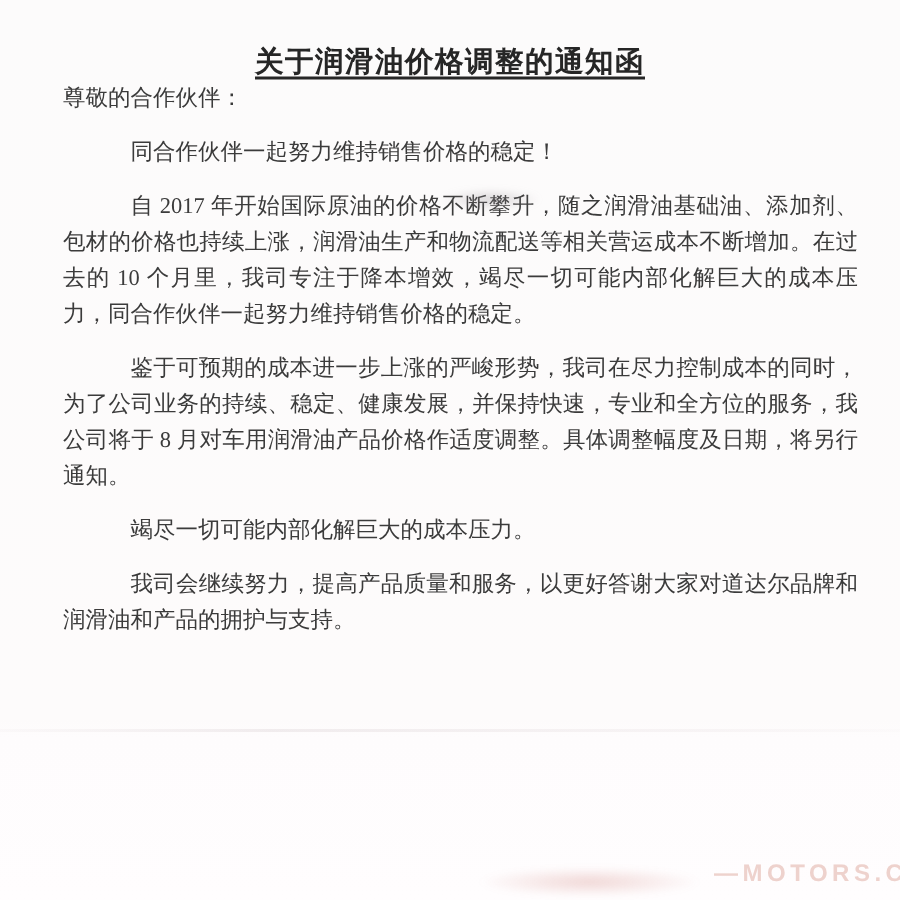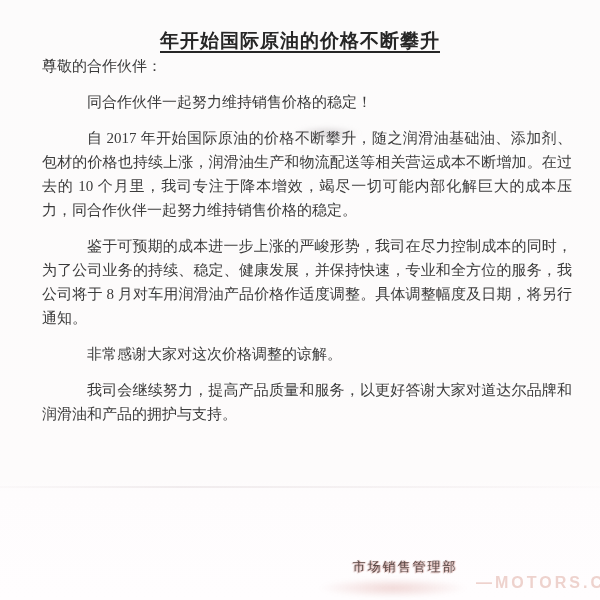--- a/index.html
+++ b/index.html
@@ -75,36 +75,35 @@
     top:486px;left:0;width:100%;height:2px;
     background:linear-gradient(90deg,rgba(195,180,185,0.05),rgba(195,180,185,0.22) 30%,rgba(205,190,195,0.12) 80%,rgba(205,190,195,0.03));
     pointer-events:none;
   }
 </style>
 </head>
 <body>
 
 <div class="page">
 
-  <div class="title">年开始国际原油的价格不断攀升</div>
+  <div class="title">关于润滑油价格调整的通知函</div>
 
   <div class="smudge"></div>
 
   <div class="body">
     <p class="salutation">尊敬的合作伙伴：</p>
     <p class="para">同合作伙伴一起努力维持销售价格的稳定！</p>
     <p class="para">自 2017 年开始国际原油的价格不断攀升，随之润滑油基础油、添加剂、包材的价格也持续上涨，润滑油生产和物流配送等相关营运成本不断增加。在过去的 10 个月里，我司专注于降本增效，竭尽一切可能内部化解巨大的成本压力，同合作伙伴一起努力维持销售价格的稳定。</p>
     <p class="para">鉴于可预期的成本进一步上涨的严峻形势，我司在尽力控制成本的同时，为了公司业务的持续、稳定、健康发展，并保持快速，专业和全方位的服务，我公司将于 8 月对车用润滑油产品价格作适度调整。具体调整幅度及日期，将另行通知。</p>
-    <p class="para">非常感谢大家对这次价格调整的谅解。</p>
+    <p class="para">竭尽一切可能内部化解巨大的成本压力。</p>
     <p class="para">我司会继续努力，提高产品质量和服务，以更好答谢大家对道达尔品牌和润滑油和产品的拥护与支持。</p>
   </div>
 
   <div class="fold-line"></div>
 
   <div class="stamp-blur"></div>
 
   <div class="signature">
-    <div class="sig-dept">市场销售管理部</div>
   </div>
 
   <div class="watermark">—MOTORS.COM</div>
 
 </div>
 
 </body></html>

